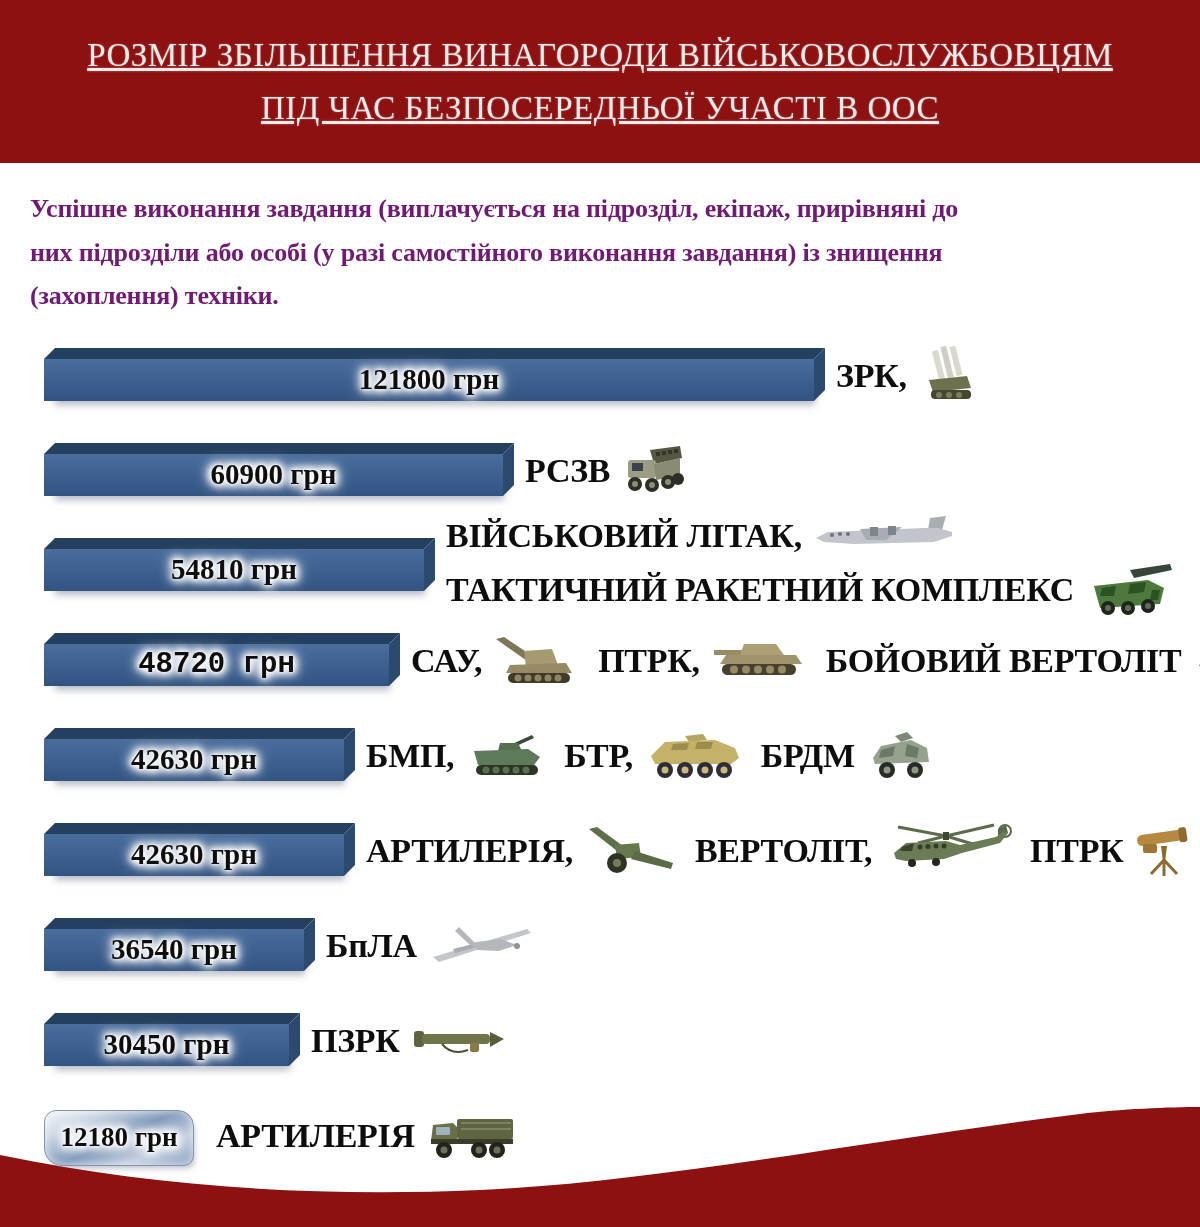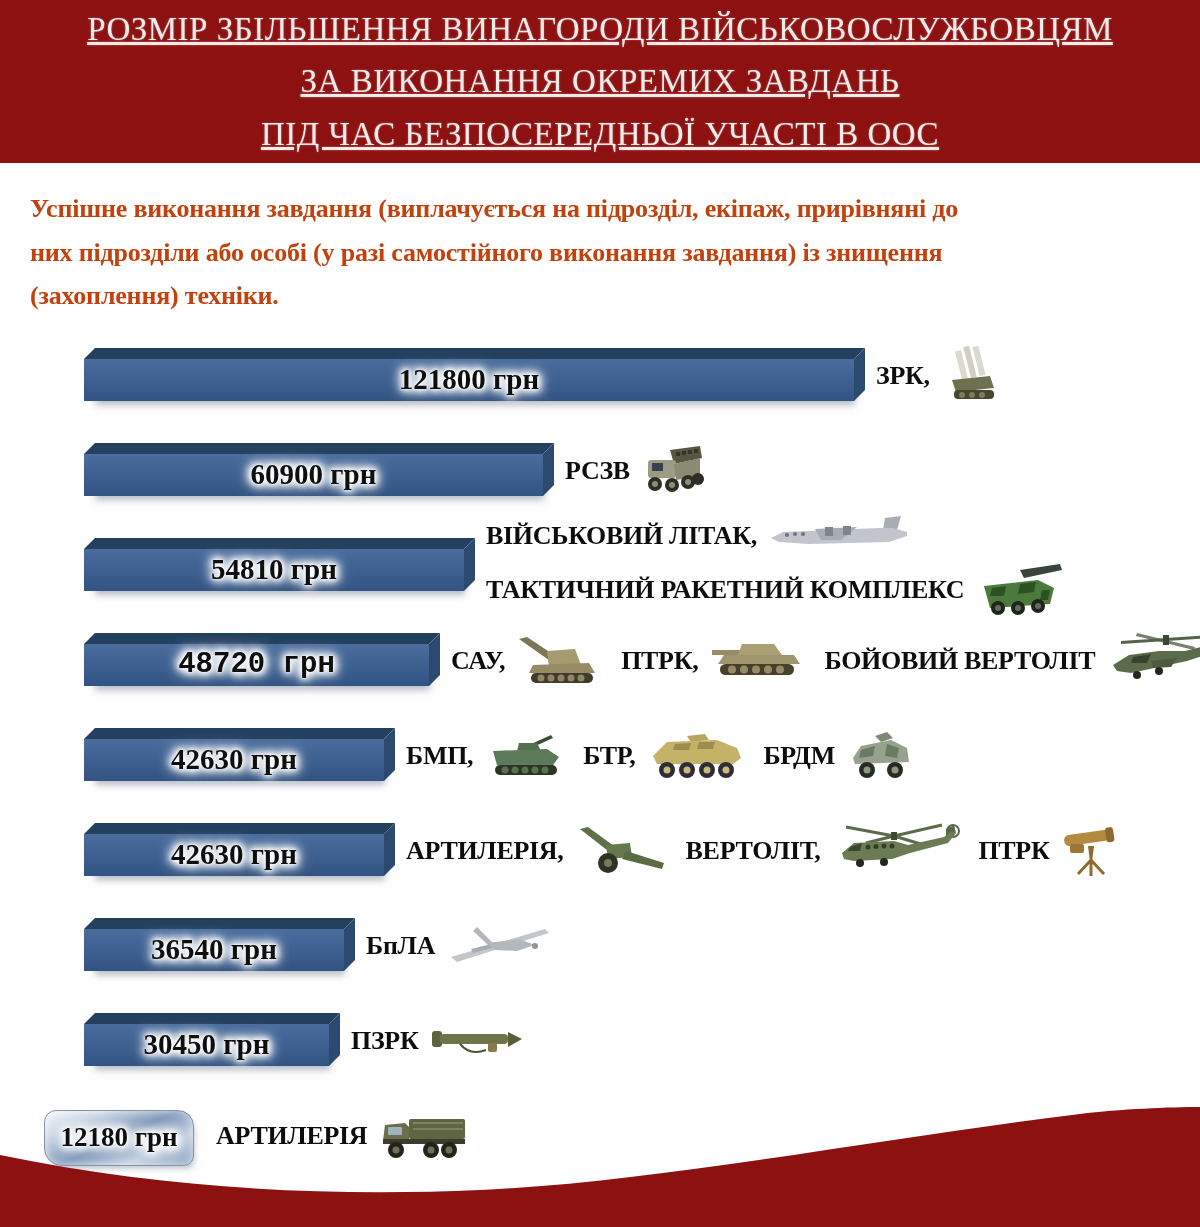--- a/index.html
+++ b/index.html
@@ -4,58 +4,57 @@
 <style>
   html,body{margin:0;padding:0;background:#fff;}
   .page{position:relative;width:1200px;height:1227px;background:#ffffff;overflow:hidden;
         font-family:"Liberation Serif",serif;}
   
   .header{background:#8e1111;height:163px;display:flex;flex-direction:column;
           justify-content:center;text-align:center;gap:8px;}
   .hdr-line{color:#f3eaea;font-size:33px;font-weight:400;letter-spacing:.5px;line-height:1.35;
             text-shadow:0 0 2px rgba(255,255,255,.35);text-decoration:underline;}
   
-  .intro{margin:24px 220px 6px 30px;font-size:26px;font-weight:700;color:#c2410c;
+  .intro{margin:24px 220px 6px 30px;font-size:26px;font-weight:700;color:#701a75;
          line-height:1.68;letter-spacing:-.2px;}
   
   .rows{padding:4px 0 0 44px;}
   .row{display:flex;align-items:center;height:95px;}
   .bar3d{position:relative;height:42px;flex:none;margin-top:8px;
          background:linear-gradient(180deg,#4a6d9e 0%,#3c5f90 55%,#335482 100%);
-         box-shadow:6px 9px 7px -5px rgba(110,120,140,.5);margin-left:40px;}
+         box-shadow:6px 9px 7px -5px rgba(110,120,140,.5);}
   .bar3d::before{content:"";position:absolute;left:0;top:-11px;width:100%;height:11px;
          background:#24405f;transform:skewX(-45deg);transform-origin:bottom left;}
   .bar3d::after{content:"";position:absolute;left:100%;top:0;width:11px;height:100%;
          background:#2c4a70;transform:skewY(-45deg);transform-origin:top left;}
   .bar-chip{position:relative;height:54px;flex:none;margin-top:4px;
          border-radius:12px 16px 10px 18px;border:1px solid #8593aa;
          background:linear-gradient(155deg,#f4f7fa 0%,#cdd8e6 22%,#7f98ba 50%,#c3cfe0 74%,#8ba2c0 100%);
          box-shadow:inset 0 0 8px rgba(255,255,255,.7),3px 5px 6px -3px rgba(110,120,140,.5);}
   .amount{position:absolute;inset:0;display:flex;align-items:center;justify-content:center;
          font-size:29px;font-weight:700;color:#0e0e0e;white-space:nowrap;
          text-shadow:0 0 3px #fff,0 0 6px #fff,0 0 10px #fff,0 0 14px #fff,
                      0 0 18px #fff,2px 2px 10px #fff,-2px -2px 10px #fff;}
   .bar-chip .amount{font-size:27px;}
   .labels{margin-left:22px;display:flex;flex-direction:column;justify-content:center;gap:4px;}
   .label-line{display:flex;align-items:center;}
-  .eq-label{font-size:26px;font-weight:700;color:#0d0d0d;letter-spacing:-.3px;
+  .eq-label{font-size:34px;font-weight:700;color:#0d0d0d;letter-spacing:-.3px;
             white-space:nowrap;margin-right:12px;}
   .icon{display:inline-flex;align-items:center;margin-right:18px;}
   .icon svg{display:block;}
   
   .wave{position:absolute;left:0;bottom:0;width:1200px;height:127px;display:block;}
 </style>
 </head>
 <body>
 
 <div class="page">
 
   <header class="header">
     <div class="hdr-line">РОЗМІР ЗБІЛЬШЕННЯ ВИНАГОРОДИ ВІЙСЬКОВОСЛУЖБОВЦЯМ</div>
-    <div class="hdr-line">ЗА ВИКОНАННЯ ОКРЕМИХ ЗАВДАНЬ</div>
     <div class="hdr-line">ПІД ЧАС БЕЗПОСЕРЕДНЬОЇ УЧАСТІ В ООС</div>
   </header>
 
   <p class="intro">Успішне виконання завдання (виплачується на підрозділ, екіпаж, прирівняні до них підрозділи або особі (у разі самостійного виконання завдання) із знищення (захоплення) техніки.</p>
 
   <div class="rows" id="rows">
       <div class="row">
         <div class="bar3d" style="width: 770px;">
           <span class="amount">121800 грн</span>
         </div>

